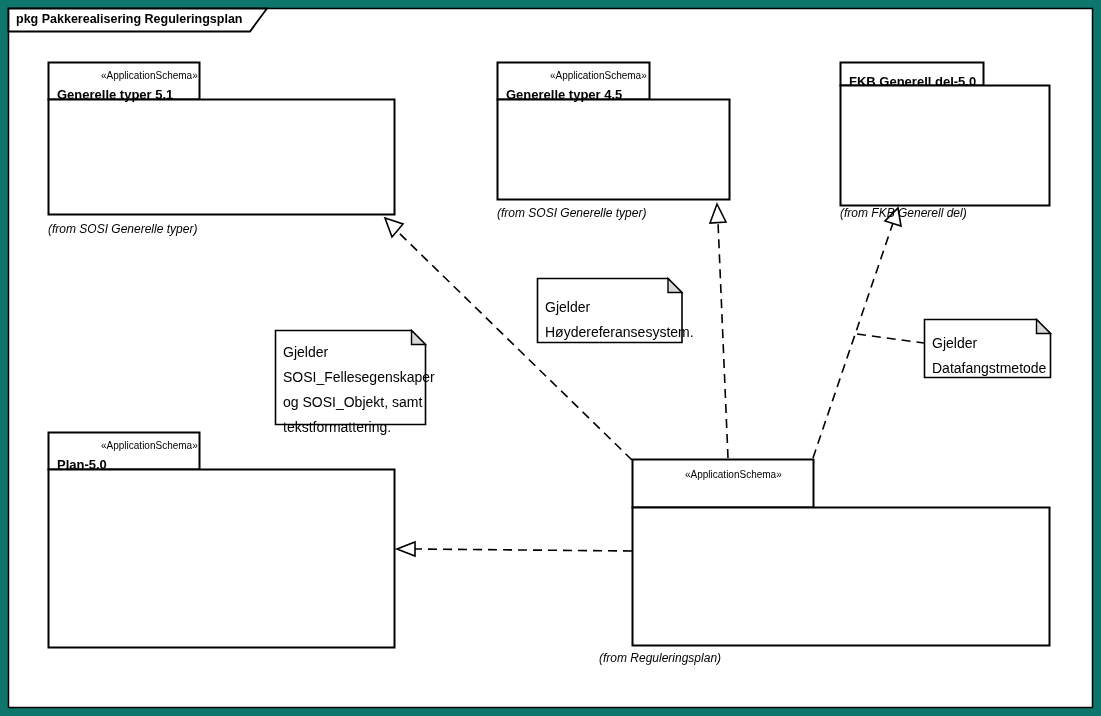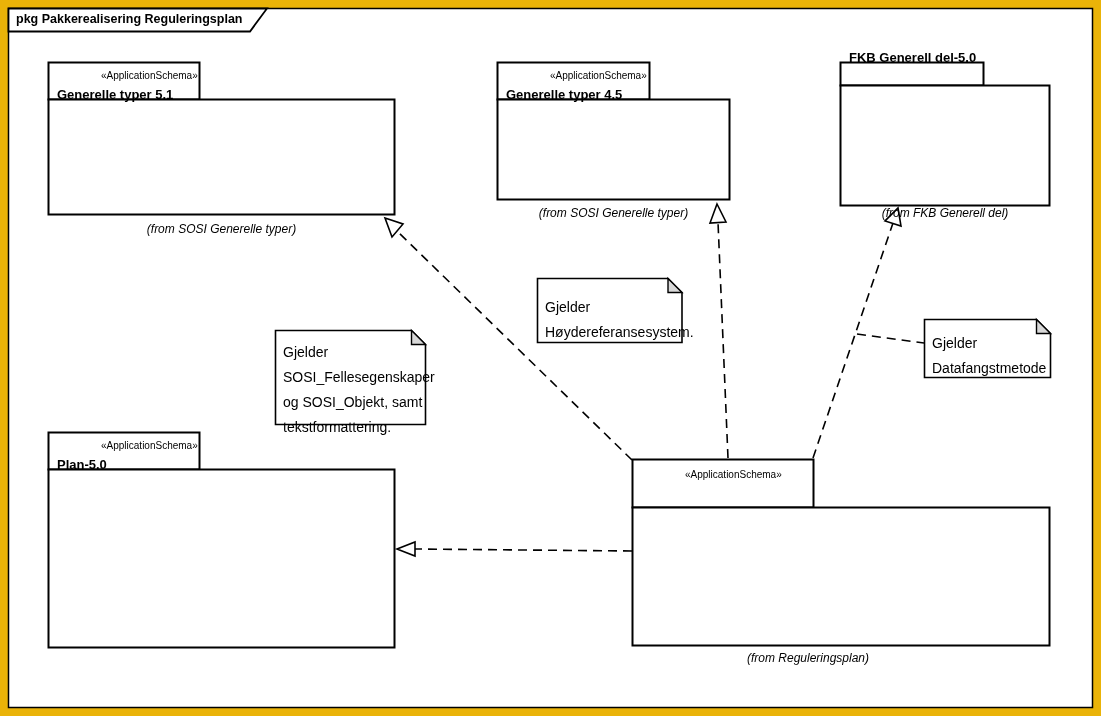--- a/index.html
+++ b/index.html
@@ -1,25 +1,25 @@
 <!DOCTYPE html>
 <html><head>
 <meta charset="utf-8">
 <style>
   html,body{margin:0;padding:0;background:#ffffff;}
   #canvas{
-    position:relative;width:1101px;height:716px;background:#eab308;
+    position:relative;width:1101px;height:716px;background:#0f766e;
     font-family:"Liberation Sans", sans-serif;color:#000;overflow:hidden;
   }
   #shapes{position:absolute;left:0;top:0;}
   .txt{position:absolute;line-height:19px;font-size:12px;}
   .pkg-label .stereo{font-size:10px;margin-left:44px;}
   .pkg-label .pname{font-size:13px;font-weight:bold;}
   .title-text{position:absolute;left:16px;top:12px;font-size:12.5px;font-weight:bold;}
-  .from-label{position:absolute;font-style:italic;font-size:12px;text-align:center;}
+  .from-label{position:absolute;font-style:italic;font-size:12px;text-align:left;}
   .note-text{position:absolute;font-size:14px;line-height:25px;white-space:pre-line;}
 </style>
 </head>
 <body>
 
 <div id="canvas">
 
   <svg id="shapes" width="1101" height="716" viewBox="0 0 1101 716">
 
     <rect x="8.5" y="8.5" width="1084" height="699" fill="#ffffff" stroke="#000" stroke-width="1.5"></rect>
@@ -85,21 +85,21 @@
   <div class="title-text">pkg Pakkerealisering Reguleringsplan</div>
 
   <div class="txt pkg-label" style="left:57px;top:66px;">
     <div class="stereo">«ApplicationSchema»</div>
     <div class="pname">Generelle typer 5.1</div>
   </div>
   <div class="txt pkg-label" style="left:506px;top:66px;">
     <div class="stereo">«ApplicationSchema»</div>
     <div class="pname">Generelle typer 4.5</div>
   </div>
-  <div class="txt pkg-label" style="left:849px;top:48px;text-align:center;">
+  <div class="txt pkg-label" style="left:849px;top:72px;text-align:center;">
     <div class="pname">FKB Generell del-5.0</div>
   </div>
   <div class="txt pkg-label" style="left:57px;top:436px;">
     <div class="stereo">«ApplicationSchema»</div>
     <div class="pname">Plan-5.0</div>
   </div>
   <div class="txt pkg-label" style="left:641px;top:465px;">
     <div class="stereo">«ApplicationSchema»</div>
   </div>
 

